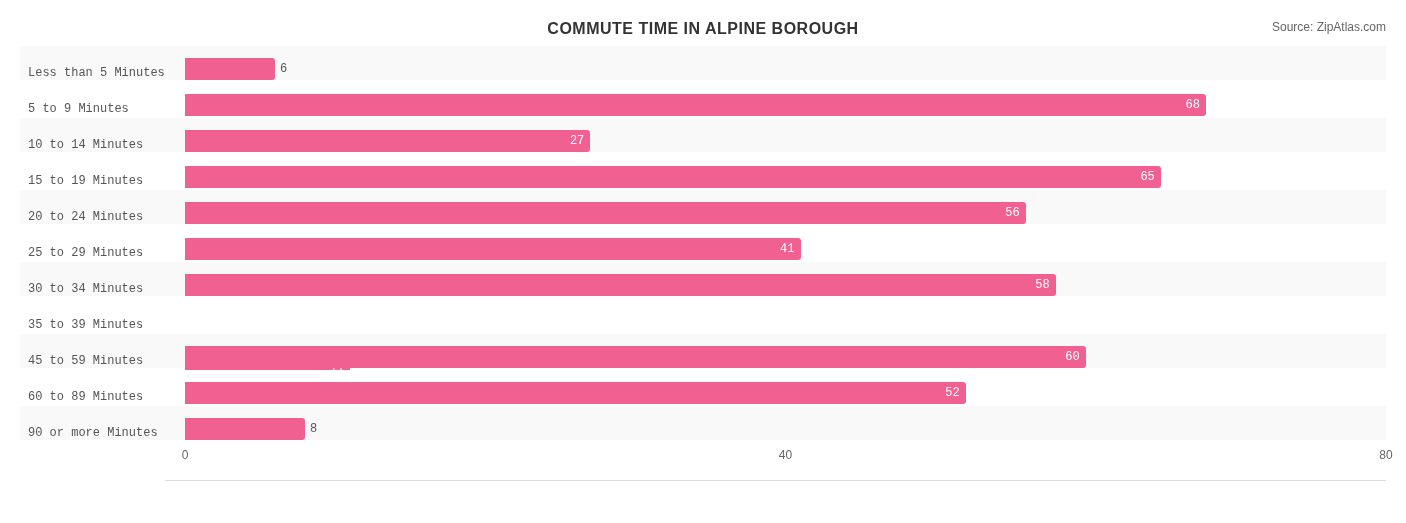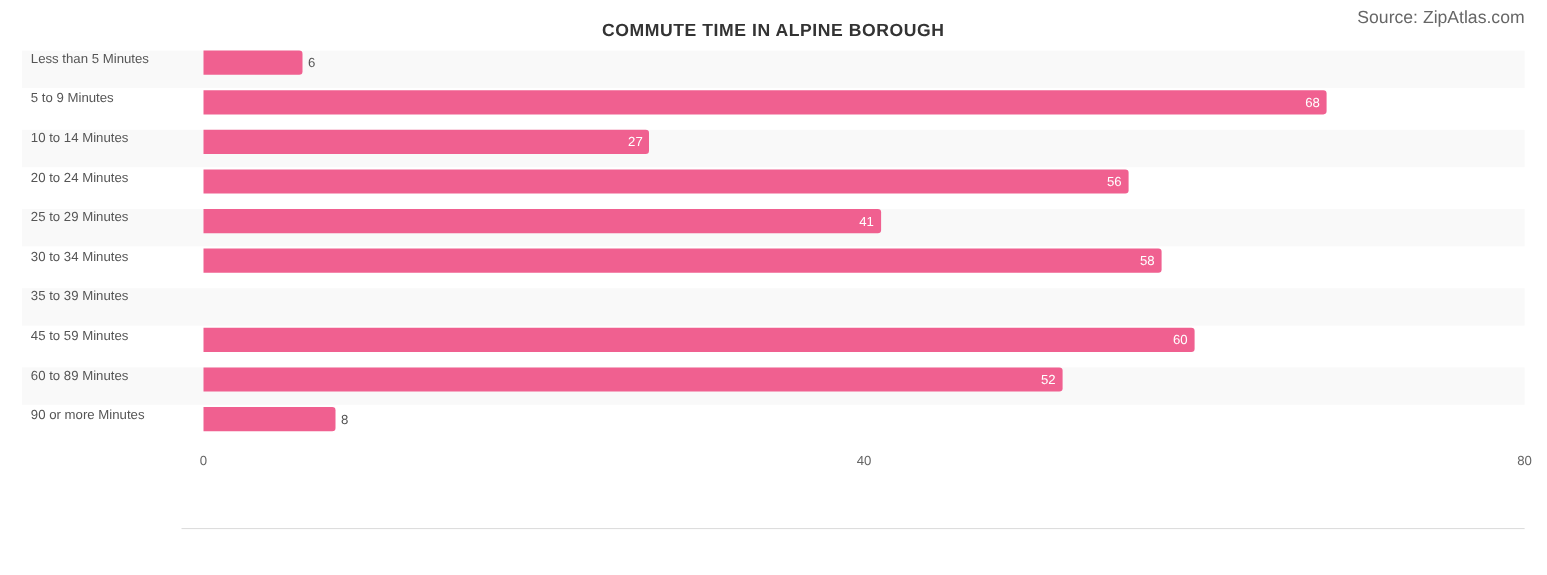--- a/index.html
+++ b/index.html
@@ -20,35 +20,36 @@
       font-size: 16px;
       font-weight: bold;
       color: #333;
       text-transform: uppercase;
       letter-spacing: 0.5px;
       margin-bottom: 8px;
       text-align: center;
     }
     .source-text {
       position: absolute;
-      top: 8px;
+      top: 20px;
       right: 20px;
-      font-size: 16px;
+      font-size: 12px;
       color: #666;
     }
     .chart-area {
       position: relative;
       margin-top: 5px;
     }
     .bar-row {
       display: flex;
-      align-items: flex-start;
+      align-items: flex-end;
       height: 34px;
       margin-bottom: 2px;
       position: relative;
+      font-family: Liberation Mono, monospace;
     }
     .bar-row:nth-child(odd) {
       background: #f9f9f9;
     }
     .bar-row:nth-child(even) {
       background: #fff;
     }
     .label {
       width: 165px;
       font-size: 12px;
@@ -139,20 +140,28 @@
       </div>
       <div class="bar-row">
         <div class="label">10 to 14 Minutes</div>
         <div class="bar-track">
           <div class="bar" style="width: 33.75%;">
             <div class="bar-value inside">27</div>
           </div>
         </div>
       </div>
       <div class="bar-row">
+        <div class="label">15 to 19 Minutes</div>
+        <div class="bar-track">
+          <div class="bar" style="width: 81.25%;">
+            <div class="bar-value inside">65</div>
+          </div>
+        </div>
+      </div>
+      <div class="bar-row">
         <div class="label">20 to 24 Minutes</div>
         <div class="bar-track">
           <div class="bar" style="width: 70%;">
             <div class="bar-value inside">56</div>
           </div>
         </div>
       </div>
       <div class="bar-row">
         <div class="label">25 to 29 Minutes</div>
         <div class="bar-track">

